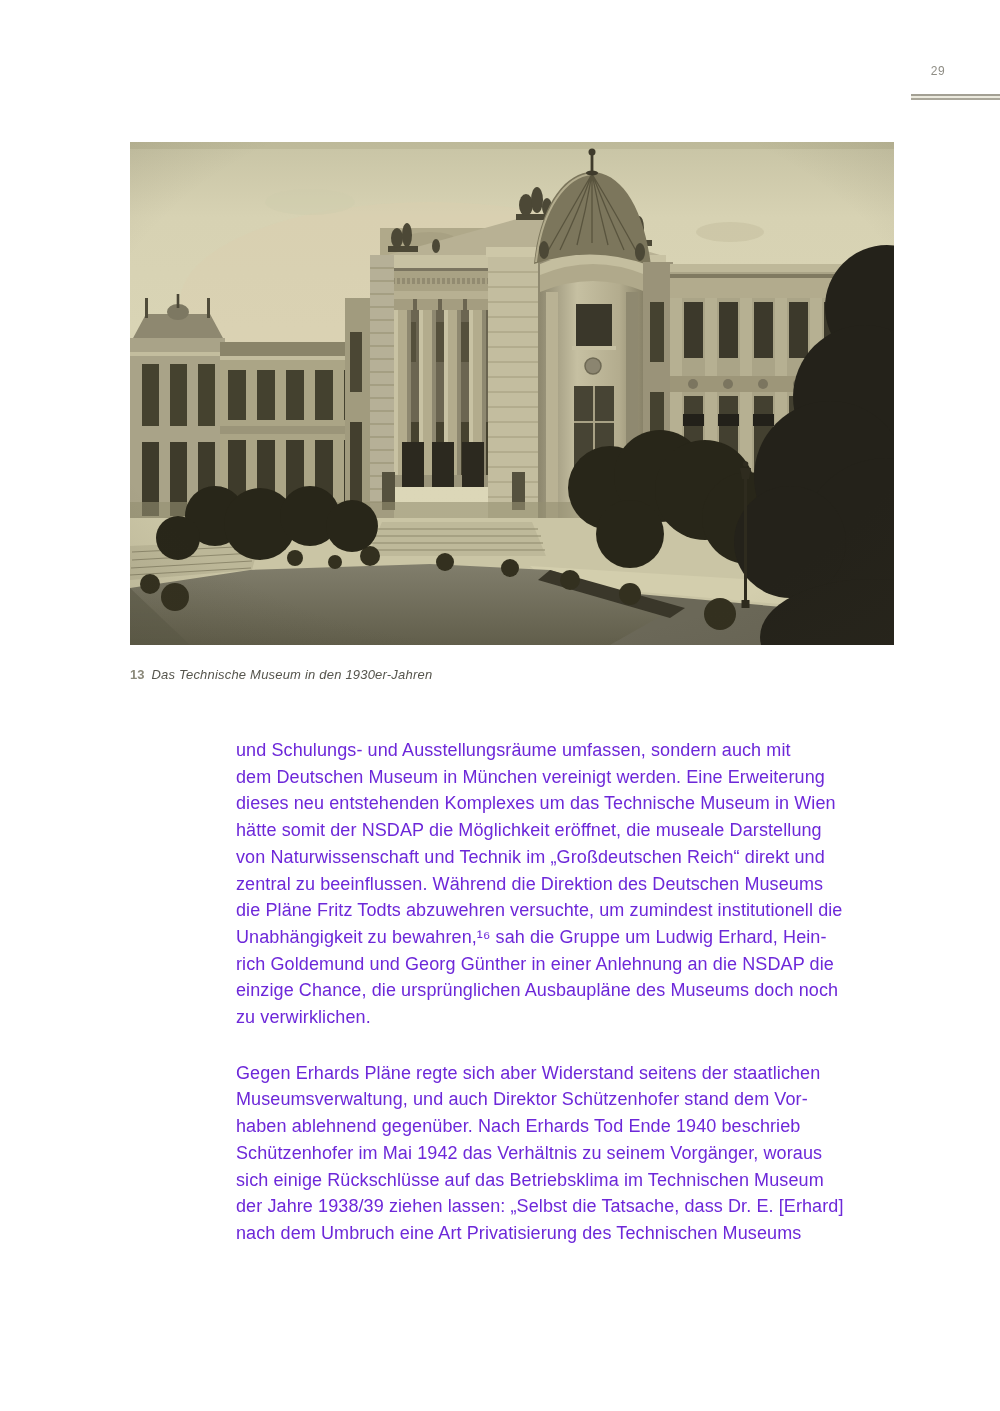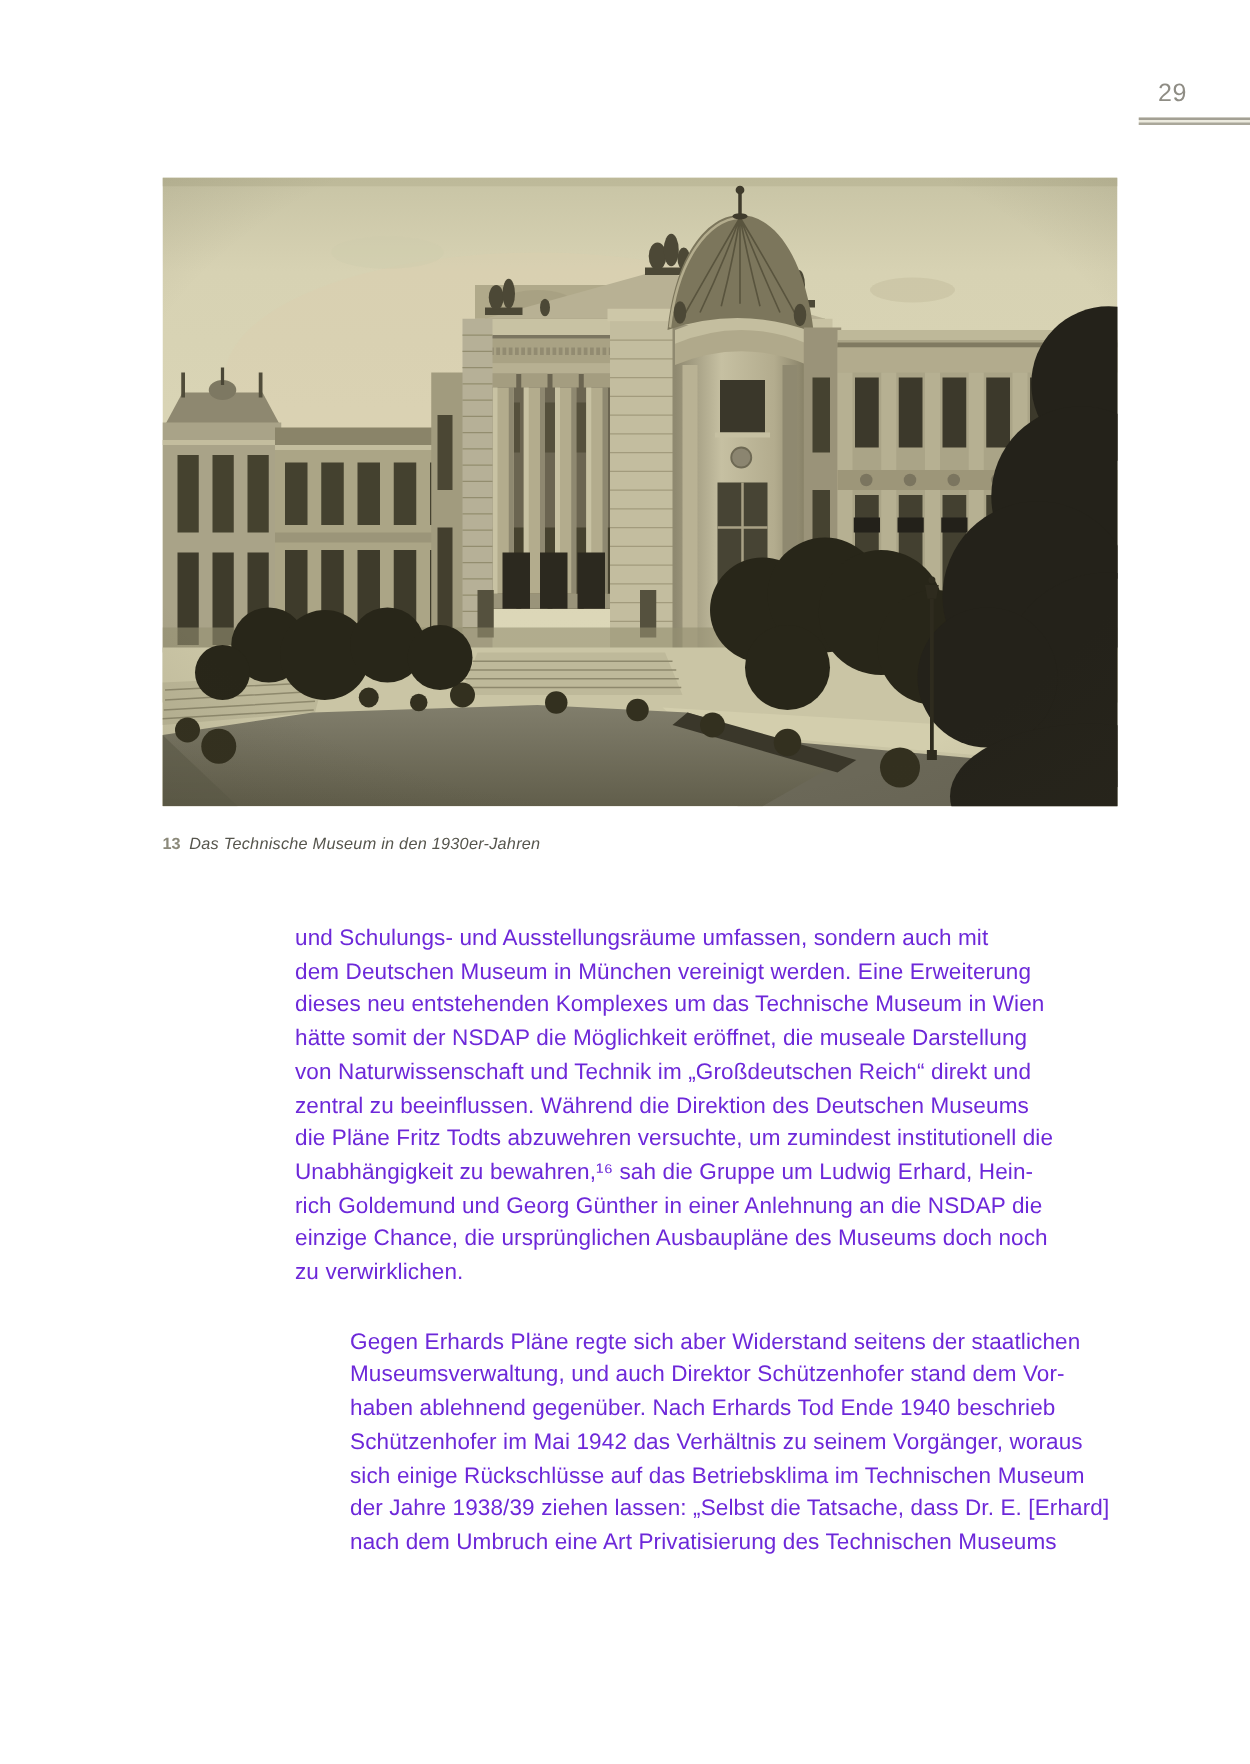--- a/index.html
+++ b/index.html
@@ -3,21 +3,21 @@
 <meta charset="utf-8">
 <style>
   html,body{margin:0;padding:0;}
   body{
     width:1000px;height:1411px;position:relative;background:#ffffff;
     font-family:"Liberation Sans","DejaVu Sans",sans-serif;
     overflow:hidden;
   }
   .page-number{
     position:absolute;left:910px;top:64px;width:56px;
-    text-align:center;font-size:20px;letter-spacing:.5px;color:#8f8d85;
+    text-align:center;font-size:12px;letter-spacing:.5px;color:#8f8d85;
   }
   .header-rule{
     position:absolute;left:911px;right:0;top:94px;height:6px;
     border-top:2px solid #a3a094;border-bottom:2px solid #aaa79a;
     background:#eceade;box-sizing:border-box;
   }
   .photo-figure{
     position:absolute;left:130px;top:142px;width:764px;height:503px;margin:0;
     line-height:0;
   }
@@ -27,21 +27,21 @@
   }
   .cap-num{font-weight:bold;font-style:normal;color:#8b897a;margin-right:7px;}
   .cap-text{font-style:italic;letter-spacing:.2px;}
   .body-text{
     position:absolute;left:236px;top:737px;width:710px;
     font-size:18px;line-height:26.7px;color:#6d28d9;letter-spacing:.1px;
   }
   .body-text p{
     margin:0;white-space:pre-line;
   }
-  .body-text p + p{margin-top:29px;margin-left:44px;}
+  .body-text p + p{margin-top:29px;}
 </style>
 </head>
 <body>
 
 <div class="page-number">29</div>
 <div class="header-rule"></div>
 
 <figure class="photo-figure">
   <svg viewBox="0 0 764 503" width="764" height="503" preserveAspectRatio="none" role="img">
     <defs>

